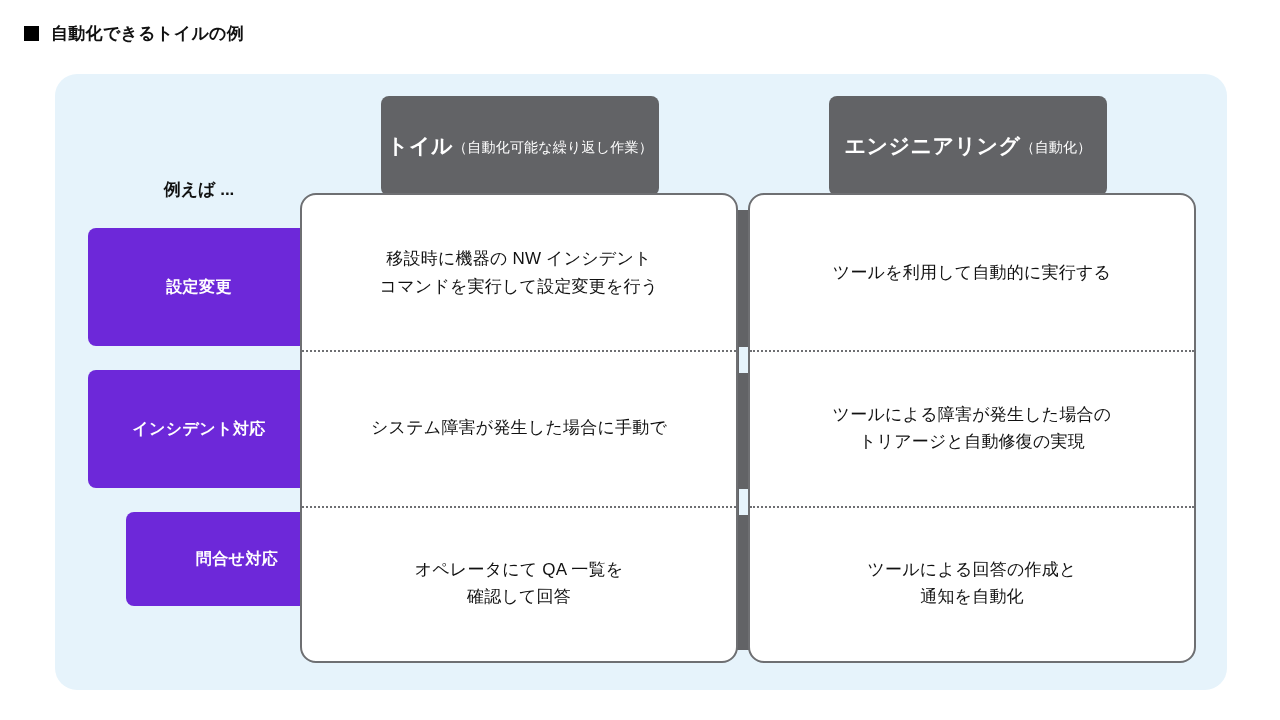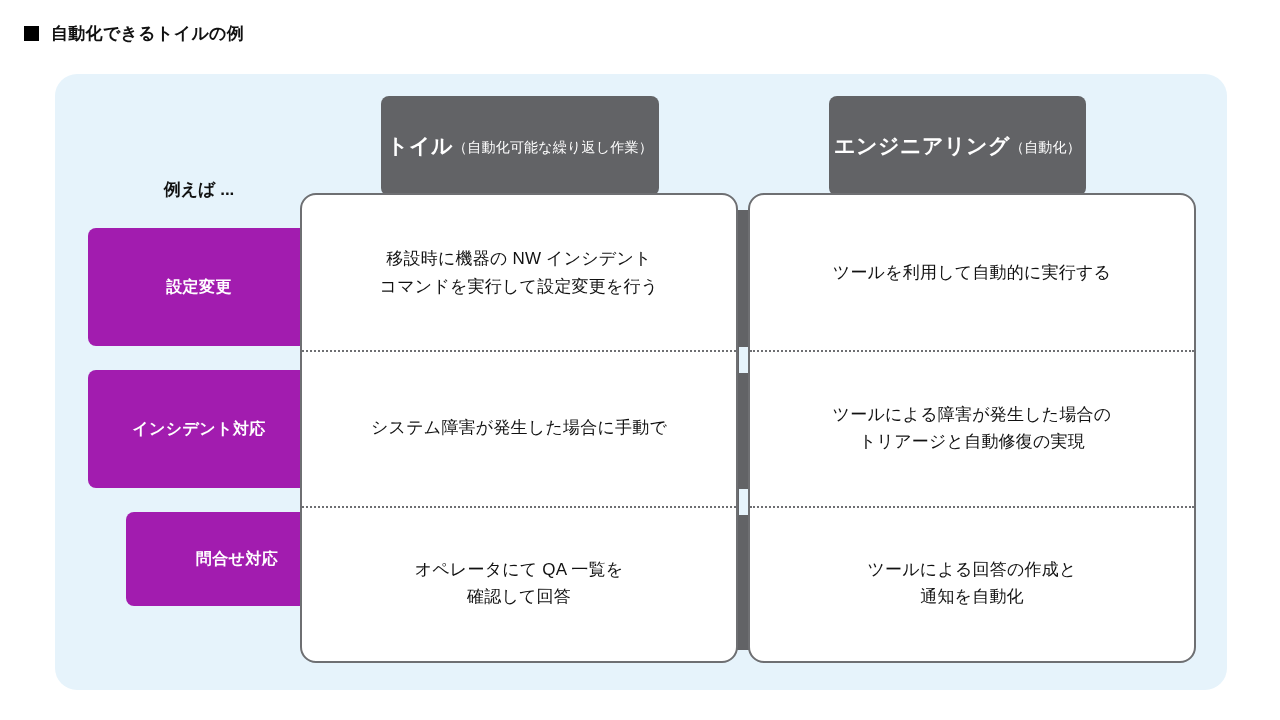--- a/index.html
+++ b/index.html
@@ -64,42 +64,42 @@
   }
   .col-head.toil {
     left: 381px;
     top: 96px;
     width: 278px;
     height: 100px;
   }
   .col-head.eng {
     left: 829px;
     top: 96px;
-    width: 257px;
+    width: 278px;
     height: 100px;
     align-items: center;
   }
   .col-head-title {
     font-size: 21px;
     font-weight: 700;
     letter-spacing: 0.5px;
   }
   .col-head-sub {
     font-size: 14px;
     font-weight: 400;
     margin-top: 3px;
     letter-spacing: 0.2px;
   }
 
   
   .row-label {
     position: absolute;
     left: 88px;
     width: 222px;
-    background: #a21caf;
+    background: #6d28d9;
     border-radius: 8px;
     color: #ffffff;
     font-size: 16px;
     font-weight: 700;
     text-align: center;
     display: flex;
     align-items: center;
     justify-content: center;
     line-height: 1.35;
     letter-spacing: 0.4px;

